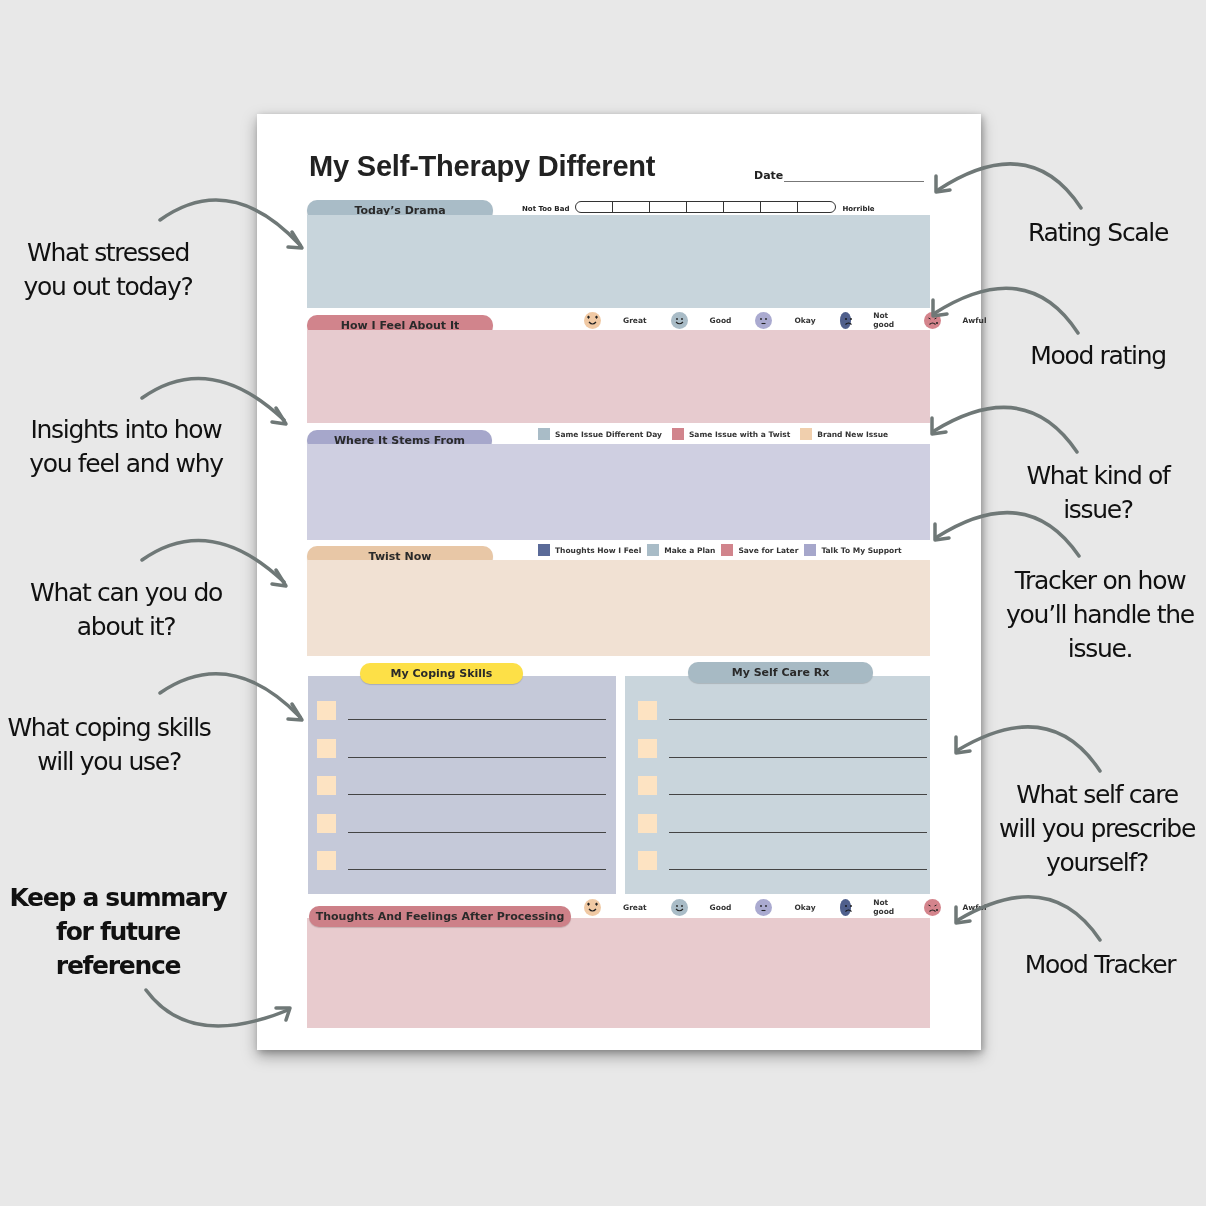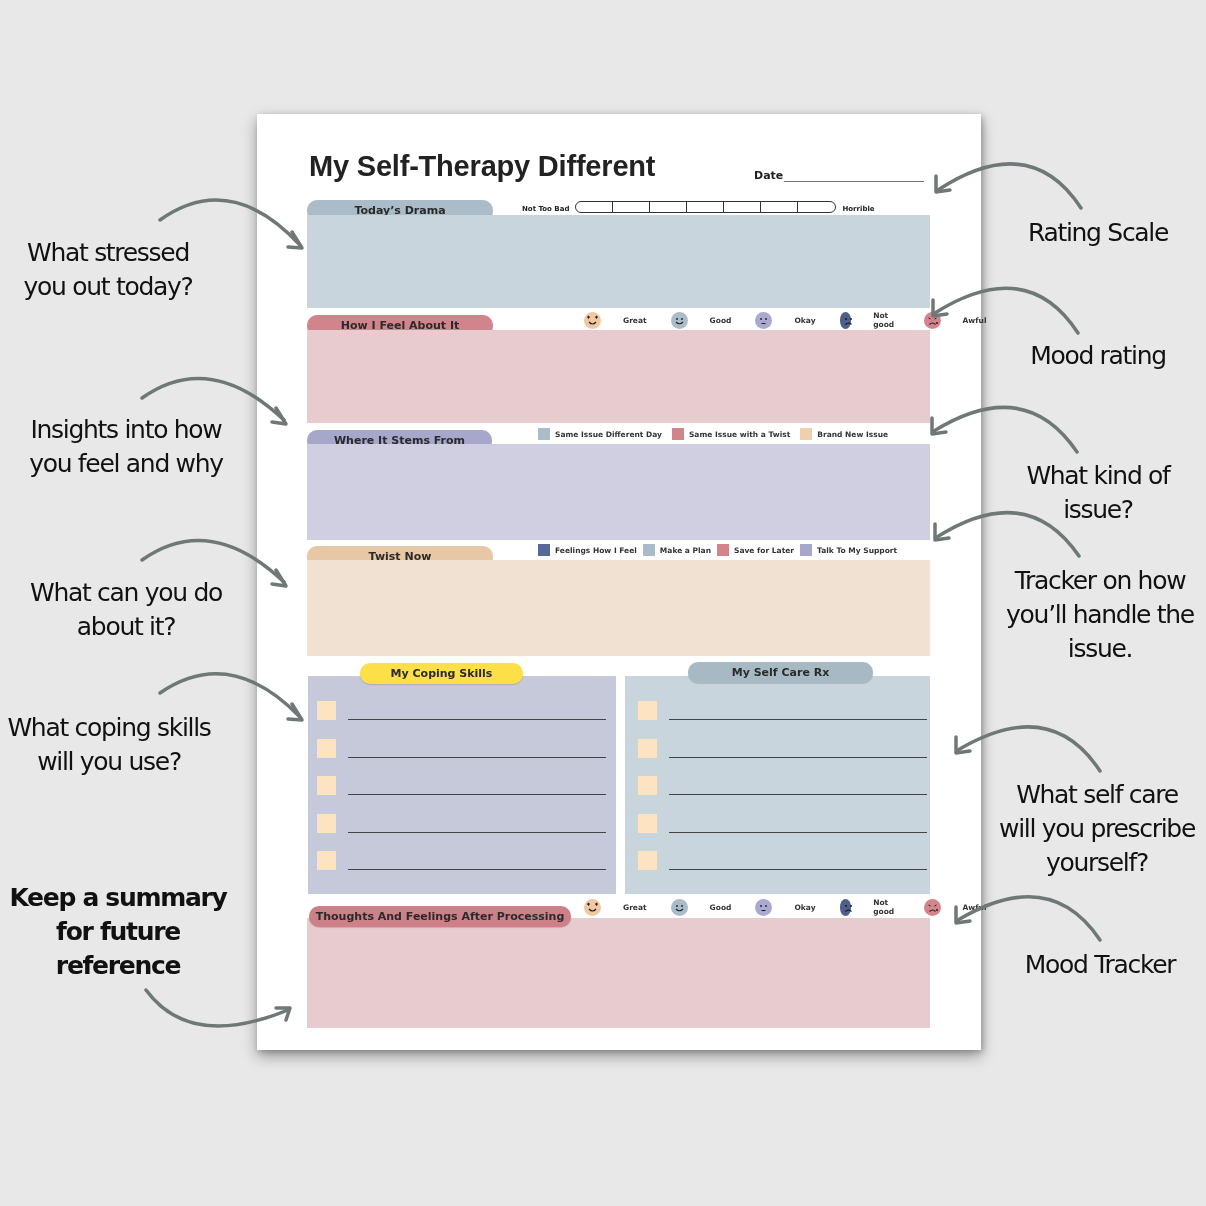--- a/index.html
+++ b/index.html
@@ -153,21 +153,21 @@
       <div class="leg-swatch" style="background:#f0cfad;"></div>
       <span class="leg-lbl">Brand New Issue</span>
     </div>
   </div>
   <div class="pill" style="left:50px;top:316px;width:185px;background:#a6a7cb;">Where It Stems From</div>
   <div class="box" style="left:50px;top:330px;width:623px;height:96px;background:#cfcfe1;"></div>
 
   <div class="legend" style="left:281px;top:430px;">
     <div class="leg-item" style="margin-right:6px;">
       <div class="leg-swatch" style="background:#5a6a98;"></div>
-      <span class="leg-lbl">Feelings How I Feel</span>
+      <span class="leg-lbl">Thoughts How I Feel</span>
     </div>
     <div class="leg-item" style="margin-right:6px;">
       <div class="leg-swatch" style="background:#a9bcc7;"></div>
       <span class="leg-lbl">Make a Plan</span>
     </div>
     <div class="leg-item" style="margin-right:6px;">
       <div class="leg-swatch" style="background:#d1848c;"></div>
       <span class="leg-lbl">Save for Later</span>
     </div>
     <div class="leg-item">

